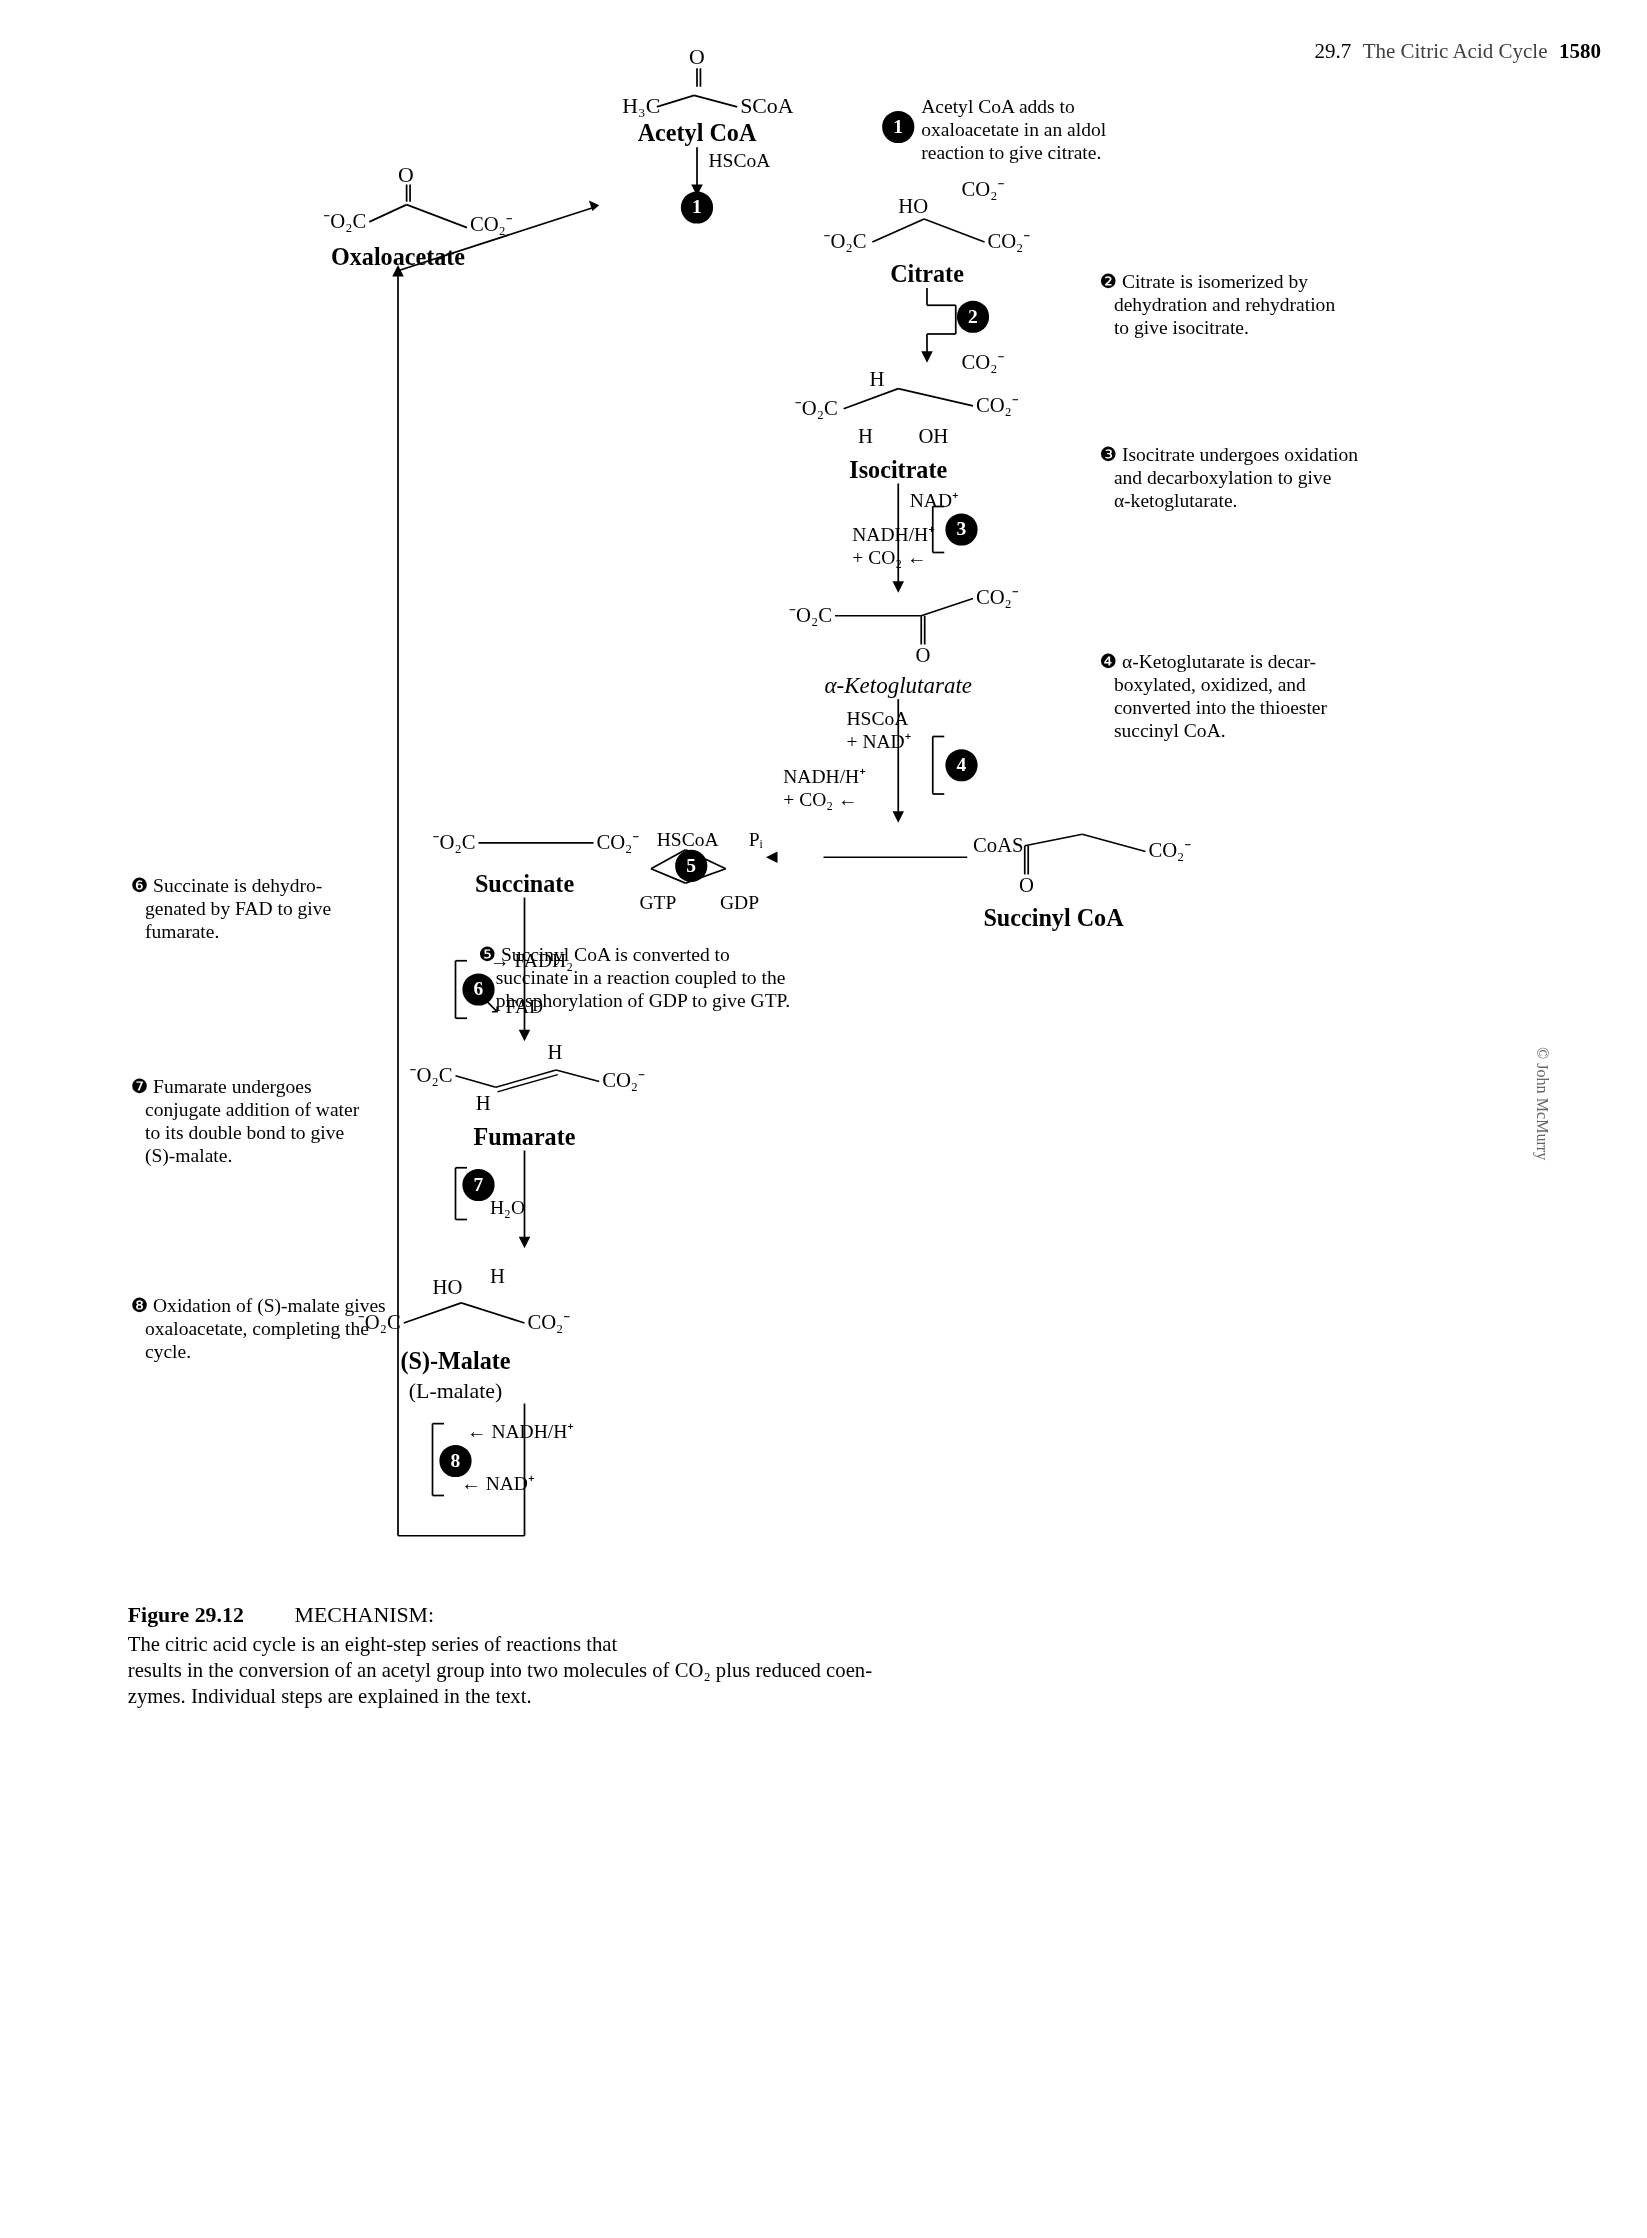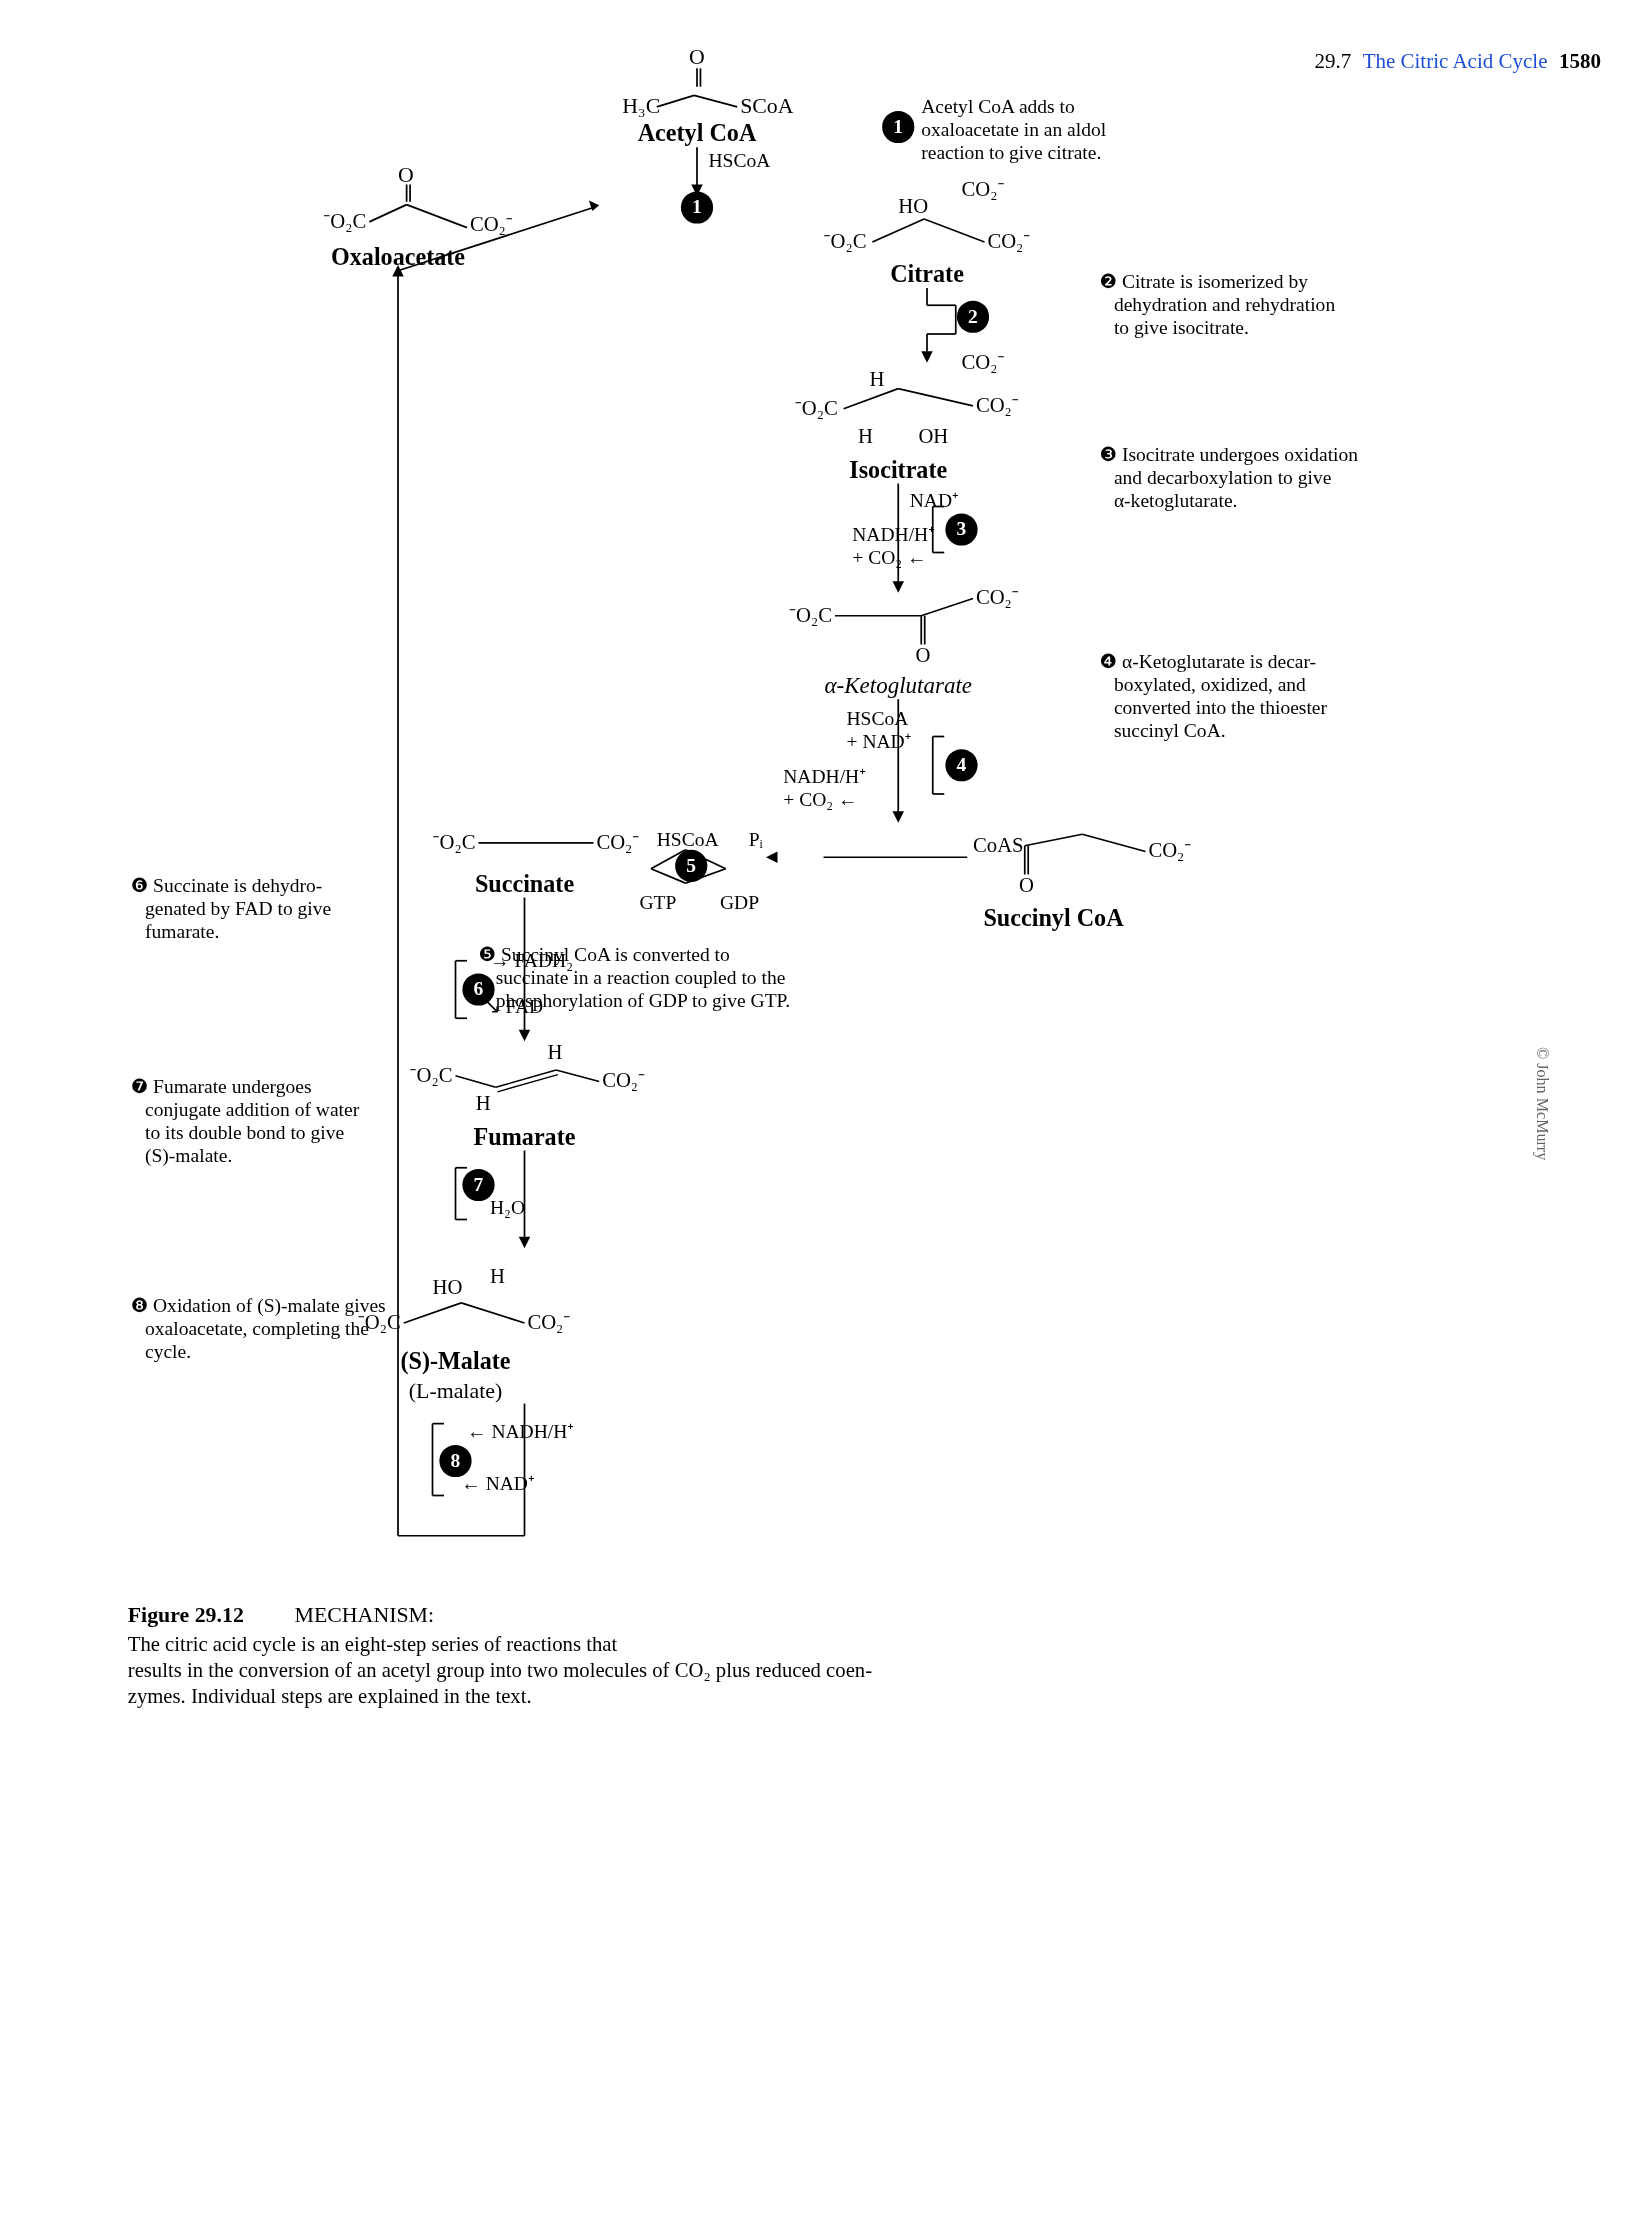--- a/index.html
+++ b/index.html
@@ -12,32 +12,32 @@
       overflow: hidden;
     }
     .page {
       width: 100%;
       height: 100%;
       position: relative;
       padding: 34px 46px;
     }
     .header {
       position: absolute;
-      top: 49px;
+      top: 39px;
       right: 46px;
       font-size: 21px;
       display: flex;
       align-items: center;
       gap: 11.5px;
     }
     .header-section {
       color: #000;
     }
     .header-title {
-      color: #1d4ed8;
+      color: #404040;
     }
     .header-page {
       color: #000;
       font-weight: bold;
     }
     
     .diagram-container {
       position: absolute;
       top: 11.5px;
       left: 0;

